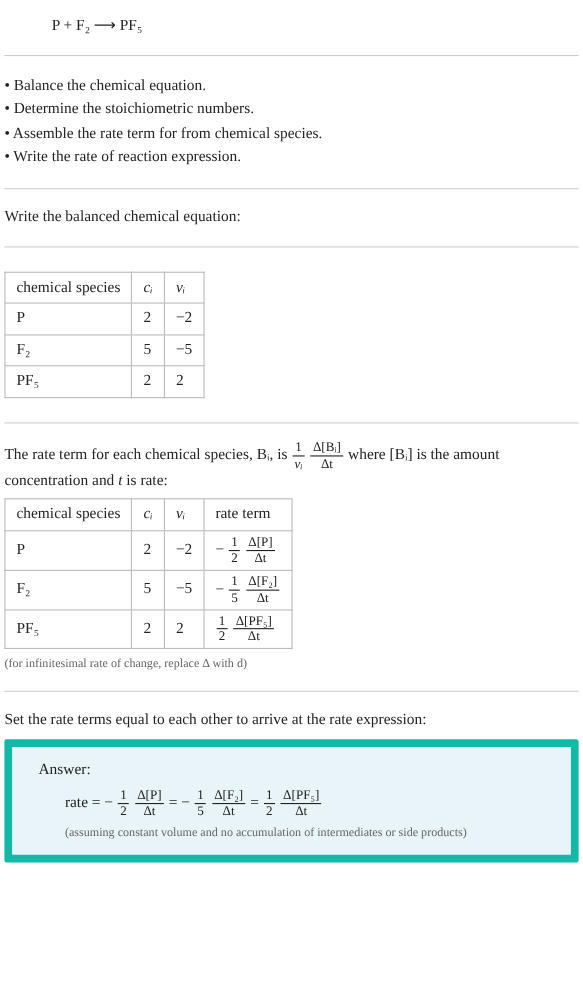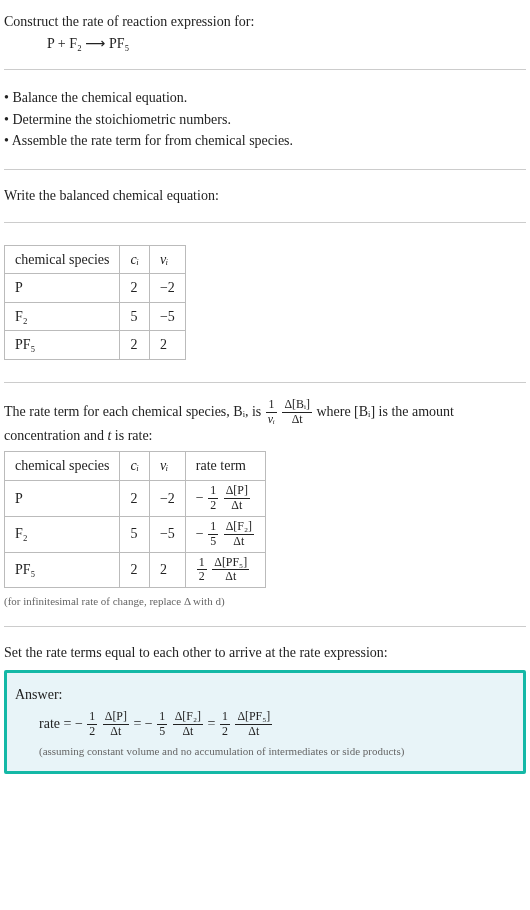--- a/index.html
+++ b/index.html
@@ -40,23 +40,23 @@
       font-weight: normal;
     }
     .italic { font-style: italic; }
     .note {
       font-size: 11px;
       color: #666;
       margin-top: 2px;
     }
     .answer-box {
       background: #e8f4f8;
-      border: 3px solid #14b8a6;
+      border: 7px solid #14b8a6;
       border-radius: 2px;
-      padding: 12px 8px;
+      padding: 12px 24px;
       margin-top: 8px;
     }
     .answer-label {
       margin-bottom: 6px;
     }
     .answer-rate {
       padding-left: 24px;
       margin-bottom: 6px;
     }
     .answer-note {
@@ -79,30 +79,30 @@
     }
     .frac .den {
       display: block;
       padding: 1px 2px 0;
     }
   </style>
 </head>
 <body>
 
 <div class="section">
-  <div>Construct the rate of reaction expression for:</div>
   <div class="equation">P + F₂ ⟶ PF₅</div>
 </div>
 
 <hr class="divider">
 
 <div class="section">
   <div class="list-item">• Balance the chemical equation.</div>
   <div class="list-item">• Determine the stoichiometric numbers.</div>
   <div class="list-item">• Assemble the rate term for from chemical species.</div>
+  <div class="list-item">• Write the rate of reaction expression.</div>
 </div>
 
 <hr class="divider">
 
 <div class="section">
   <div>Write the balanced chemical equation:</div>
 </div>
 
 <hr class="divider">
 

